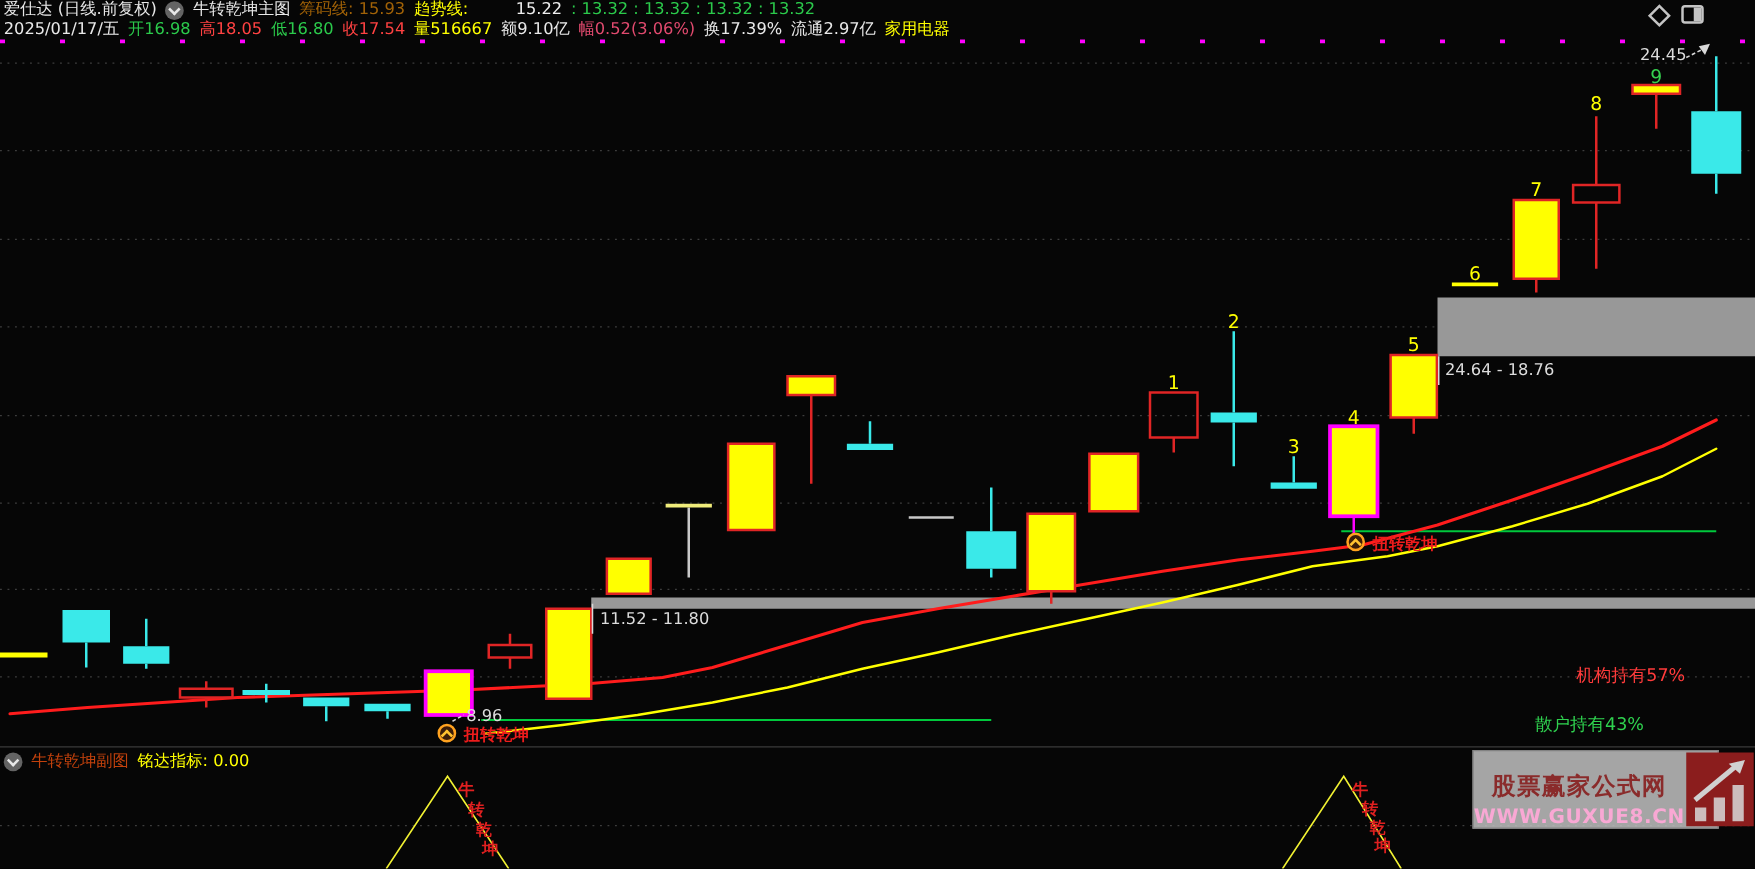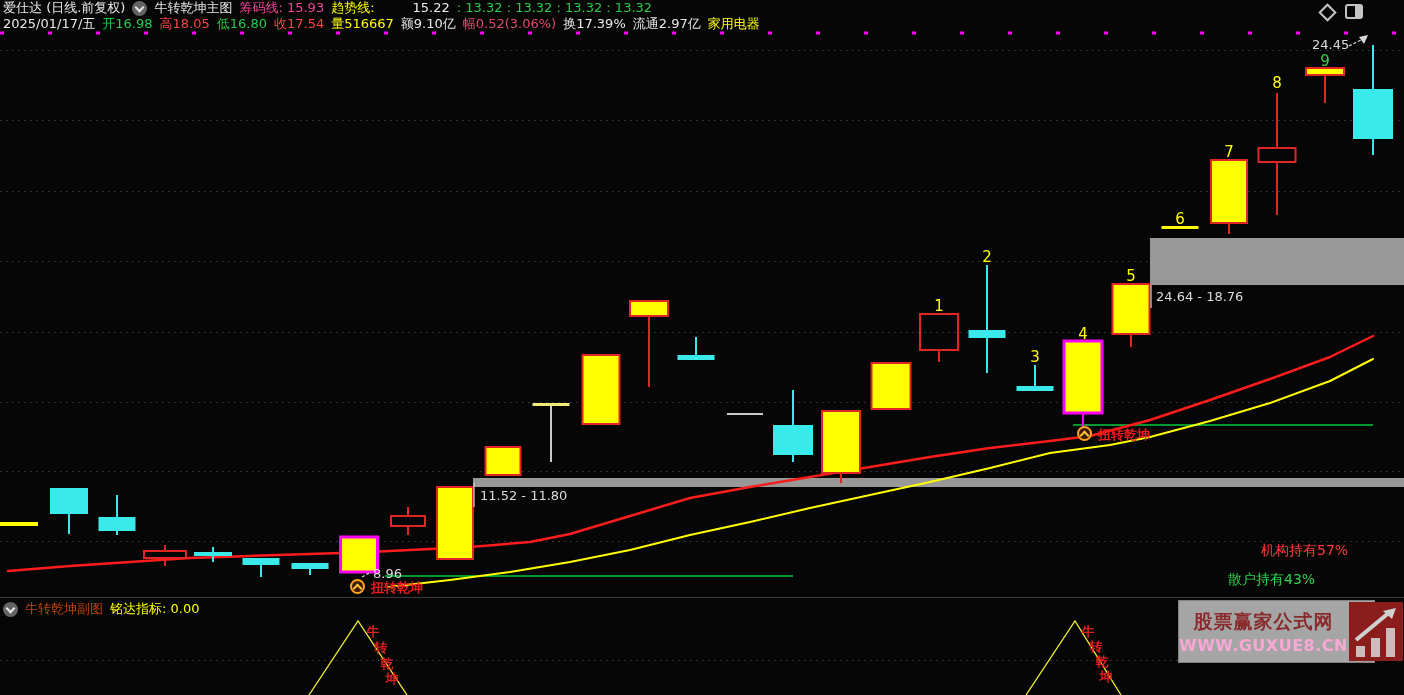--- a/index.html
+++ b/index.html
@@ -15,35 +15,35 @@
   .seg-host{display:contents;}
   .circle-icon{display:inline-block;width:15px;height:15px;border-radius:50%;background:#646464;
                position:relative;flex:none;}
   .circle-icon::after{content:'';position:absolute;left:4px;top:3px;width:5px;height:5px;
                border-right:2px solid #e8e8e8;border-bottom:2px solid #e8e8e8;transform:rotate(45deg);}
   .subheader{position:absolute;left:3px;top:601px;display:flex;gap:7px;align-items:center;
              font-size:13px;z-index:5;height:16px;}
   .sub-title{color:#c2410c;}
   .sub-ind{color:#ffff00;}
   .anno{position:absolute;color:#dcdcdc;font-size:13px;z-index:4;white-space:nowrap;}
-  .holding-red{position:absolute;color:#ff3b3b;font-size:14px;z-index:4;white-space:nowrap;margin-top:10px;}
+  .holding-red{position:absolute;color:#ff3b3b;font-size:14px;z-index:4;white-space:nowrap;}
   .holding-green{position:absolute;color:#2fd24f;font-size:14px;z-index:4;white-space:nowrap;}
   .signal-icon{position:absolute;width:11px;height:11px;border-radius:50%;background:#3a1c08;
                border:2px solid #ffa21f;z-index:4;}
   .signal-icon::after{content:'';position:absolute;left:2px;top:4px;width:5px;height:5px;
                border-left:2px solid #ffc230;border-top:2px solid #ffc230;transform:rotate(45deg);}
   .signal-text{position:absolute;color:#ee1c1c;font-weight:bold;font-size:13px;z-index:4;white-space:nowrap;}
   .icon-diamond{position:absolute;left:1321px;top:6px;width:9px;height:9px;border:2px solid #c4c4c4;
                transform:rotate(45deg);z-index:6;}
   .icon-layout{position:absolute;left:1345px;top:4px;width:14px;height:11px;border:2px solid #c4c4c4;
                border-radius:3px;z-index:6;}
   .icon-layout::after{content:'';position:absolute;right:0;top:0;bottom:0;width:6px;background:#c4c4c4;}
   .watermark{position:absolute;left:1178px;top:600px;width:197px;height:63px;
              background:rgba(188,188,188,.88);border:1px solid #828282;display:flex;z-index:6;box-sizing:border-box;}
-  .wm-left{flex:1;display:flex;flex-direction:column;justify-content:center;align-items:center;gap:1px;}
+  .wm-left{flex:1;display:flex;flex-direction:column;justify-content:flex-end;align-items:center;gap:1px;}
   .wm-title{font-size:19px;font-weight:bold;color:#8a2b2b;letter-spacing:1px;white-space:nowrap;}
   .wm-url{font-size:16px;font-weight:bold;color:#f9a8d4;letter-spacing:.5px;}
   .wm-logo{width:54px;height:59px;background:#8b1d1d;margin:1px;flex:none;}
 </style>
 </head>
 <body>
 
 <div class="screen" id="screen">
 
   <svg id="chart" width="1404" height="695">
@@ -145,21 +145,21 @@
       <text x="1088" y="636" fill="#e02020" font-size="13" font-weight="bold" text-anchor="middle">牛</text>
       <text x="1096" y="651" fill="#e02020" font-size="13" font-weight="bold" text-anchor="middle">转</text>
       <text x="1102" y="666" fill="#e02020" font-size="13" font-weight="bold" text-anchor="middle">乾</text>
       <text x="1106" y="681" fill="#e02020" font-size="13" font-weight="bold" text-anchor="middle">坤</text>
     </svg>
 
   <div class="tline tline1">
     <span class="t-stock">爱仕达 (日线.前复权)</span>
     <span class="circle-icon"></span>
     <span class="t-ind">牛转乾坤主图</span>
-    <span class="seg-host" id="seg1"><span style="color: #ec4899; text-align: right;">筹码线: 15.93</span><span style="color: rgb(255, 255, 0);">趋势线:</span><span style="color: rgb(237, 237, 237); margin-left: 31px;">15.22</span><span style="color: rgb(43, 201, 75);">: 13.32 : 13.32 : 13.32 : 13.32</span></span>
+    <span class="seg-host" id="seg1"><span style="color: #a16207; text-align: right;">筹码线: 15.93</span><span style="color: rgb(255, 255, 0);">趋势线:</span><span style="color: rgb(237, 237, 237); margin-left: 31px;">15.22</span><span style="color: rgb(43, 201, 75);">: 13.32 : 13.32 : 13.32 : 13.32</span></span>
   </div>
 
   <div class="tline tline2">
     <span class="seg-host" id="seg2"><span style="color: rgb(232, 232, 232);">2025/01/17/五</span><span style="color: rgb(43, 201, 75);">开16.98</span><span style="color: rgb(255, 66, 66);">高18.05</span><span style="color: rgb(43, 201, 75);">低16.80</span><span style="color: rgb(255, 66, 66);">收17.54</span><span style="color: rgb(255, 255, 0);">量516667</span><span style="color: rgb(232, 232, 232);">额9.10亿</span><span style="color: rgb(224, 74, 110);">幅0.52(3.06%)</span><span style="color: rgb(232, 232, 232);">换17.39%</span><span style="color: rgb(232, 232, 232);">流通2.97亿</span><span style="color: rgb(255, 255, 0);">家用电器</span></span>
   </div>
 
   <div class="icon-diamond"></div>
   <div class="icon-layout"></div>
 
   <div class="anno" style="left:1312px;top:37px">24.45</div>

